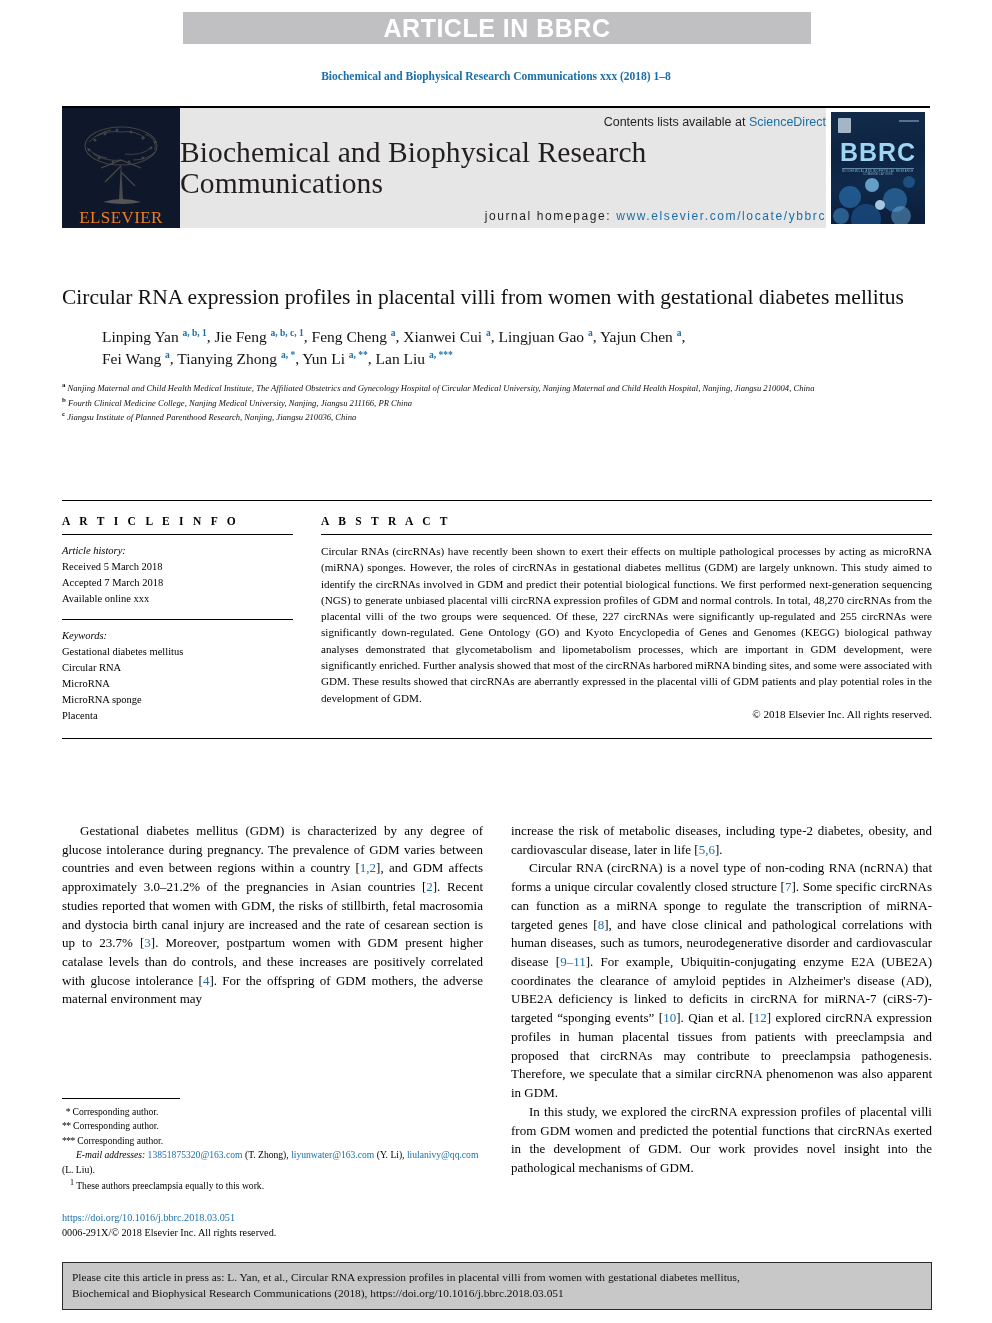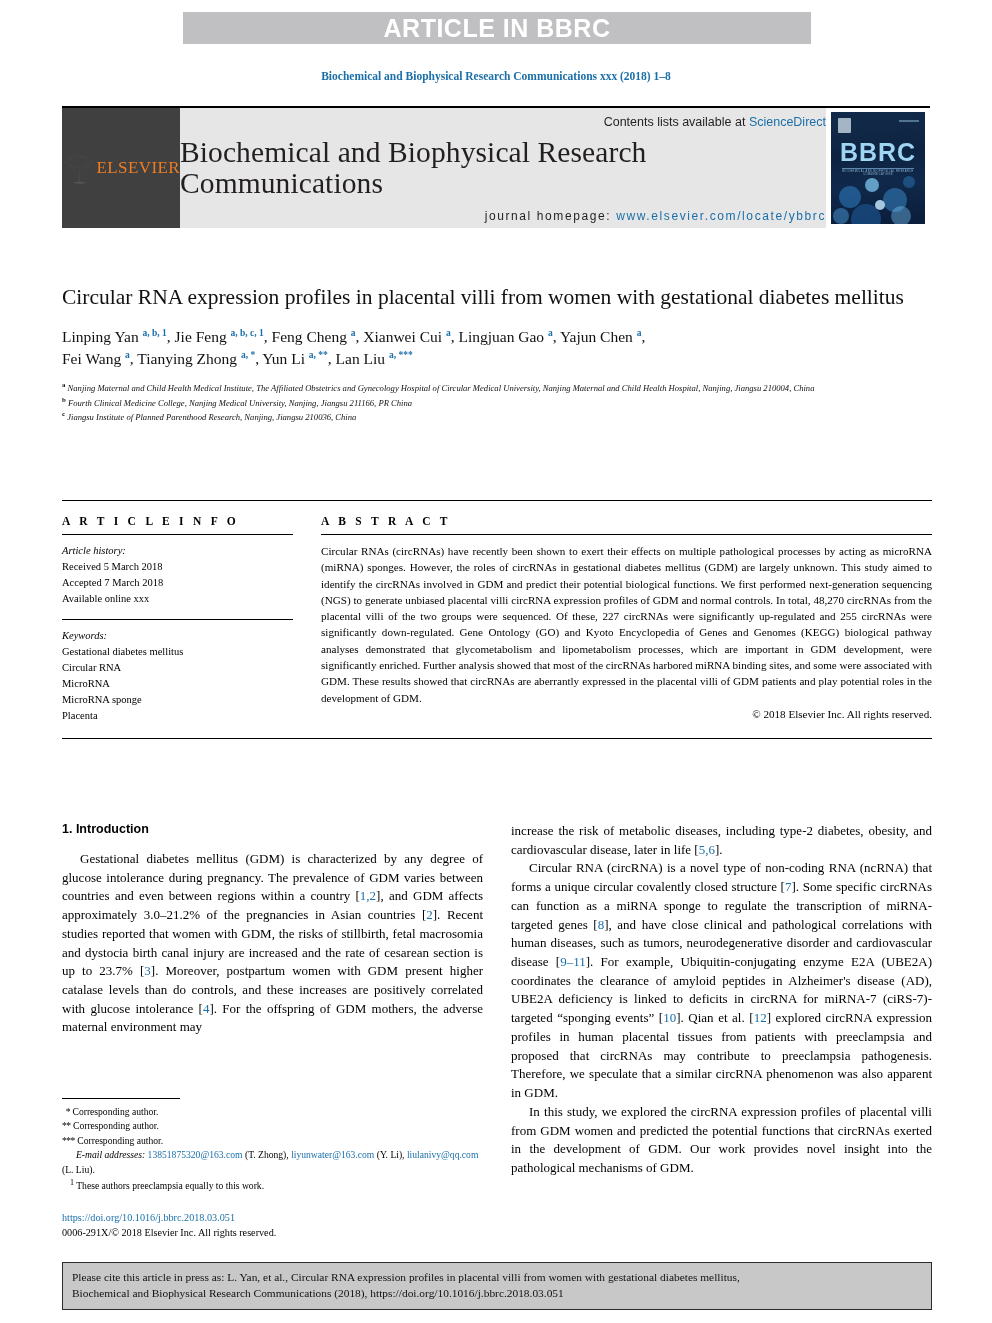--- a/index.html
+++ b/index.html
@@ -45,24 +45,24 @@
   .masthead {
     position: absolute;
     left: 62px; top: 106px;
     width: 868px; height: 122px;
     border-top: 2.5px solid #000;
     display: flex;
     align-items: stretch;
   }
   .elsevier-cell {
     width: 118px; flex: none;
-    display: flex; flex-direction: row;
+    display: flex; flex-direction: column;
     align-items: center; justify-content: flex-end;
     padding-bottom: 2px;
-    background: #404040;
+    background: #0f172a;
   }
   .elsevier-tree { width: 92px; height: 86px; margin-top: 4px; }
   .elsevier-word {
     font-family: "Liberation Serif", serif;
     font-size: 17px;
     letter-spacing: 0.4px;
     color: #ef7d22;
     font-weight: normal;
     line-height: 1;
     margin-top: 1px;
@@ -147,20 +147,21 @@
     line-height: 1.3;
     color: #111;
     margin: 0 0 14px 0;
     font-weight: normal;
   }
   .authors {
     font-family: "Liberation Serif", serif;
     font-size: 15.5px;
     line-height: 1.42;
     color: #111;
+    margin-left: 40px;
   }
   .authors sup { color: #1a6fa8; font-size: 9.5px; vertical-align: super; font-weight: bold; }
   .affils { margin-top: 10px; font-size: 8.6px; font-style: italic; line-height: 1.5; color: #111; }
   .affils sup { font-style: normal; font-weight: bold; font-size: 6.8px; }
   .affils div { margin: 0; }
 
   
   .band { position: absolute; left: 62px; top: 500px; width: 870px; }
   .band-rule-top { border-top: 1.6px solid #000; }
   .band-inner { display: flex; gap: 4px; padding-top: 14px; }
@@ -355,21 +356,20 @@
       <div class="abs-text">Circular RNAs (circRNAs) have recently been shown to exert their effects on multiple pathological processes by acting as microRNA (miRNA) sponges. However, the roles of circRNAs in gestational diabetes mellitus (GDM) are largely unknown. This study aimed to identify the circRNAs involved in GDM and predict their potential biological functions. We first performed next-generation sequencing (NGS) to generate unbiased placental villi circRNA expression profiles of GDM and normal controls. In total, 48,270 circRNAs from the placental villi of the two groups were sequenced. Of these, 227 circRNAs were significantly up-regulated and 255 circRNAs were significantly down-regulated. Gene Ontology (GO) and Kyoto Encyclopedia of Genes and Genomes (KEGG) biological pathway analyses demonstrated that glycometabolism and lipometabolism processes, which are important in GDM development, were significantly enriched. Further analysis showed that most of the circRNAs harbored miRNA binding sites, and some were associated with GDM. These results showed that circRNAs are aberrantly expressed in the placental villi of GDM patients and play potential roles in the development of GDM.</div>
       <div class="abs-copy">© 2018 Elsevier Inc. All rights reserved.</div>
     </div>
 
   </div>
   <div class="band-rule-bot"></div>
 </div>
 
 <div class="body-cols">
   <div class="bcol">
-    <div class="h2">1.  Introduction</div>
     <p class="p">Gestational diabetes mellitus (GDM) is characterized by any degree of glucose intolerance during pregnancy. The prevalence of GDM varies between countries and even between regions within a country [<span class="ref">1,2</span>], and GDM affects approximately 3.0–21.2% of the pregnancies in Asian countries [<span class="ref">2</span>]. Recent studies reported that women with GDM, the risks of stillbirth, fetal macrosomia and dystocia birth canal injury are increased and the rate of cesarean section is up to 23.7% [<span class="ref">3</span>]. Moreover, postpartum women with GDM present higher catalase levels than do controls, and these increases are positively correlated with glucose intolerance [<span class="ref">4</span>]. For the offspring of GDM mothers, the adverse maternal environment may</p>
   </div>
   <div class="bcol">
     <p class="p noind">increase the risk of metabolic diseases, including type-2 diabetes, obesity, and cardiovascular disease, later in life [<span class="ref">5,6</span>].</p>
     <p class="p">Circular RNA (circRNA) is a novel type of non-coding RNA (ncRNA) that forms a unique circular covalently closed structure [<span class="ref">7</span>]. Some specific circRNAs can function as a miRNA sponge to regulate the transcription of miRNA-targeted genes [<span class="ref">8</span>], and have close clinical and pathological correlations with human diseases, such as tumors, neurodegenerative disorder and cardiovascular disease [<span class="ref">9–11</span>]. For example, Ubiquitin-conjugating enzyme E2A (UBE2A) coordinates the clearance of amyloid peptides in Alzheimer's disease (AD), UBE2A deficiency is linked to deficits in circRNA for miRNA-7 (ciRS-7)-targeted “sponging events” [<span class="ref">10</span>]. Qian et al. [<span class="ref">12</span>] explored circRNA expression profiles in human placental tissues from patients with preeclampsia and proposed that circRNAs may contribute to preeclampsia pathogenesis. Therefore, we speculate that a similar circRNA phenomenon was also apparent in GDM.</p>
     <p class="p">In this study, we explored the circRNA expression profiles of placental villi from GDM women and predicted the potential functions that circRNAs exerted in the development of GDM. Our work provides novel insight into the pathological mechanisms of GDM.</p>
   </div>
 </div>
 
 <div class="footnotes">

